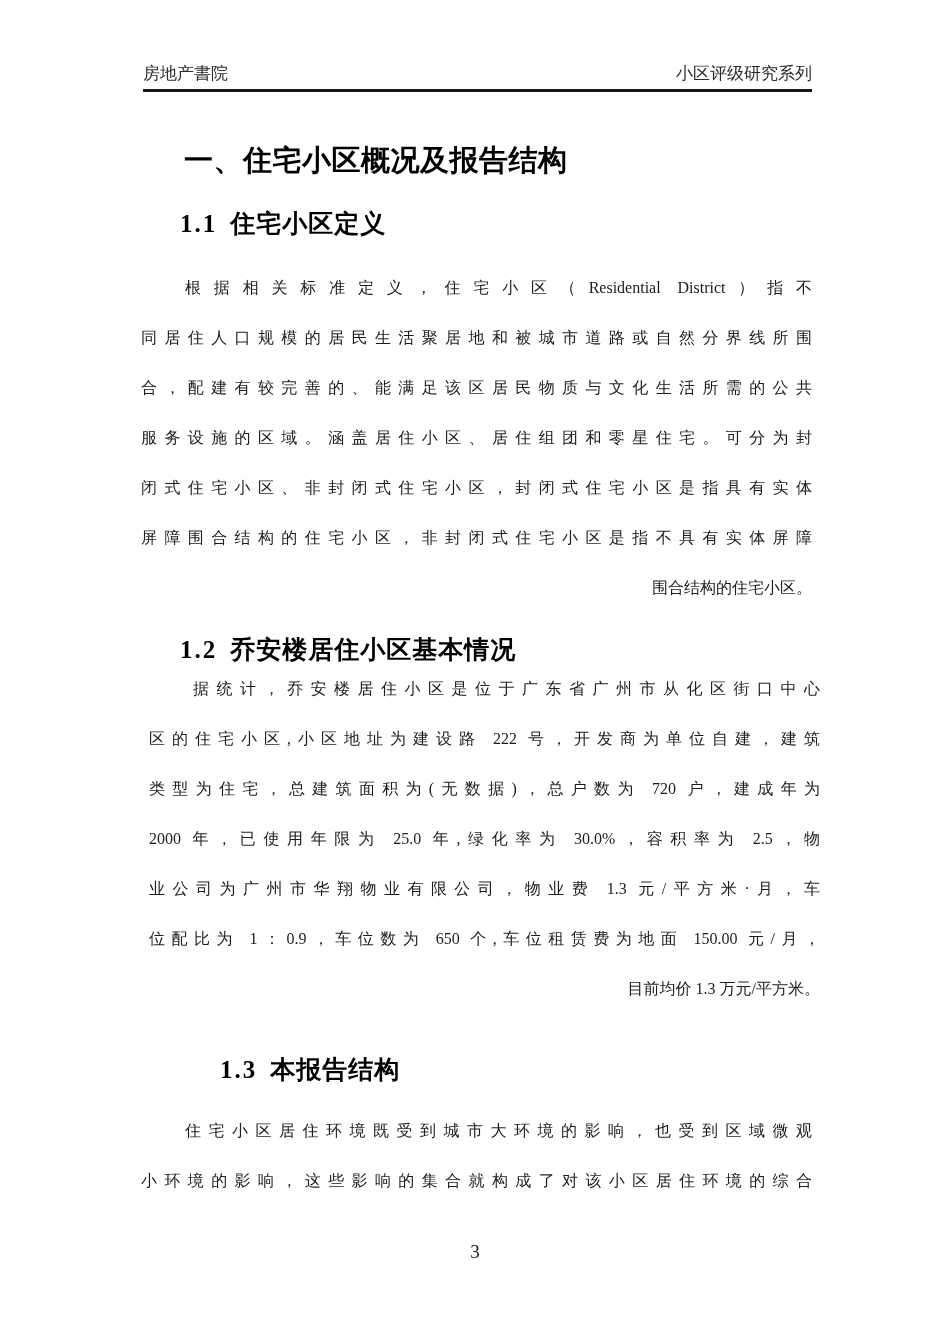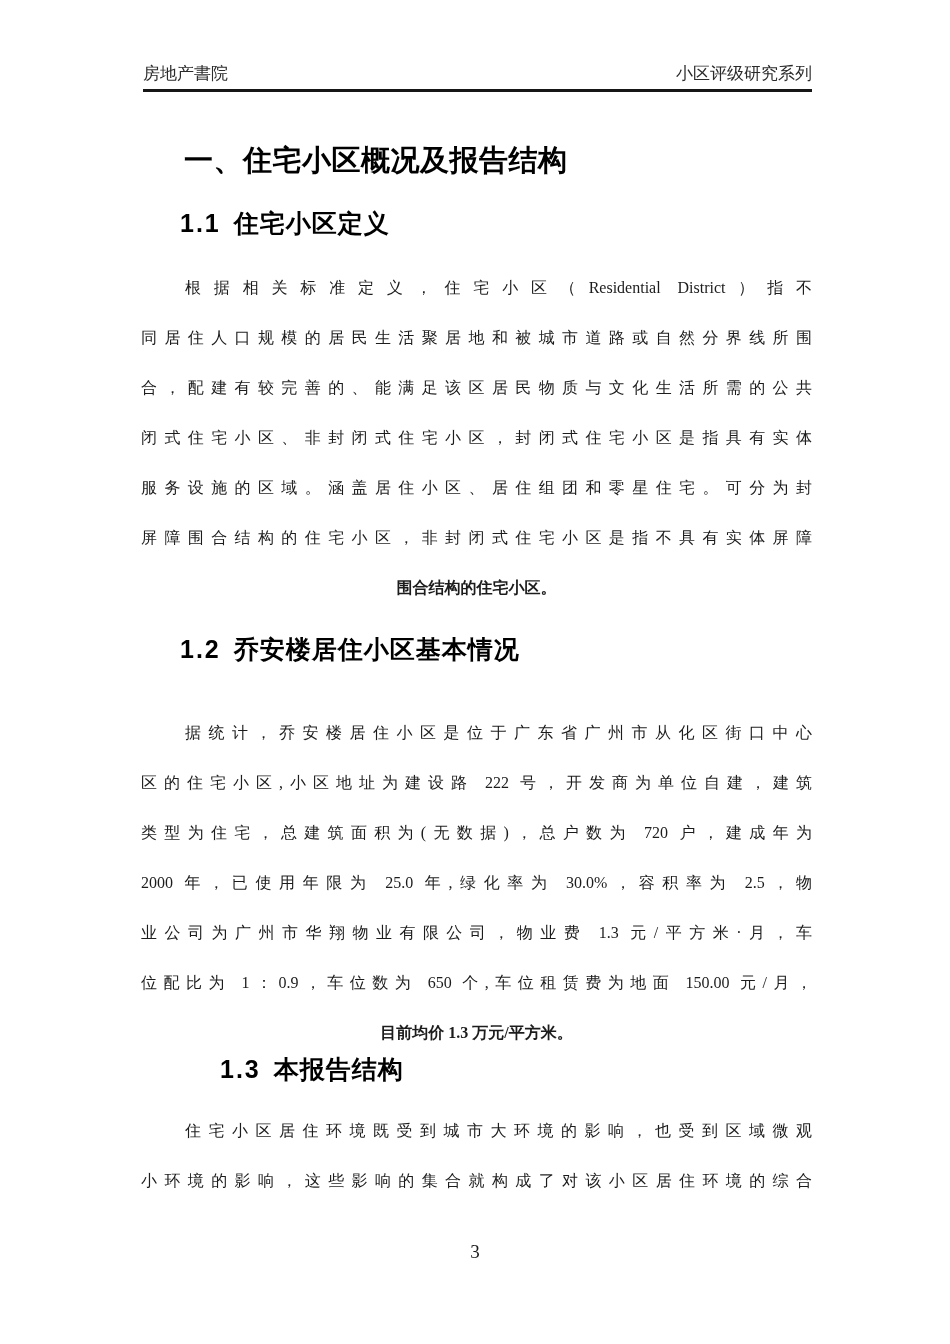--- a/index.html
+++ b/index.html
@@ -48,21 +48,21 @@
   }
   .sec-heading {
     position: absolute;
     left: 180px;
     font-size: 25px;
     font-weight: 700;
     line-height: 1.2;
     color: #000000;
   }
   .sec-heading .h-num {
-    font-family: Liberation Sans, sans-serif;
+    font-family: Liberation Serif, serif;
     margin-right: 13px;
     letter-spacing: 2px;
   }
   .sec-heading .h-text {
     font-family: "Liberation Sans", sans-serif;
     letter-spacing: 1px;
   }
   #heading-1 { top: 208px; }
   #heading-2 { top: 634px; }
   #heading-3 { top: 1054px; margin-left: 40px; }
@@ -70,32 +70,31 @@
   
   .para {
     position: absolute;
     left: 141px;
     width: 671px;
     font-size: 16px;
     line-height: 50px;
     color: #1c1c1c;
   }
   #para-1 { top: 263px; }
-  #para-2 { top: 708px; }
+  #para-2 { top: 664px; margin-left: 8px; }
   #para-3 { top: 1106px; }
 
   .line {
     text-align: justify;
     text-align-last: justify;
   }
   .line.indent { text-indent: 44px; }
   .line.last {
-    text-align: center;
+    text-align: right;
     text-align-last: auto;
-    font-weight: bold;
   }
 
   
   .page-number {
     position: absolute;
     left: 0;
     top: 1241px;
     width: 100%;
     text-align: center;
     font-size: 19px;
@@ -114,22 +113,22 @@
 
   <div class="doc-title">一、住宅小区概况及报告结构</div>
 
   <div class="sec-heading" id="heading-1">
     <span class="h-num">1.1</span><span class="h-text">住宅小区定义</span>
   </div>
   <div class="para" id="para-1">
     <div class="line indent">根据相关标准定义，住宅小区（Residential District）指不</div>
     <div class="line">同居住人口规模的居民生活聚居地和被城市道路或自然分界线所围</div>
     <div class="line">合，配建有较完善的、能满足该区居民物质与文化生活所需的公共</div>
+    <div class="line">服务设施的区域。涵盖居住小区、居住组团和零星住宅。可分为封</div>
     <div class="line">闭式住宅小区、非封闭式住宅小区，封闭式住宅小区是指具有实体</div>
-    <div class="line">服务设施的区域。涵盖居住小区、居住组团和零星住宅。可分为封</div>
     <div class="line">屏障围合结构的住宅小区，非封闭式住宅小区是指不具有实体屏障</div>
     <div class="line last">围合结构的住宅小区。</div>
   </div>
 
   <div class="sec-heading" id="heading-2">
     <span class="h-num">1.2</span><span class="h-text">乔安楼居住小区基本情况</span>
   </div>
   <div class="para" id="para-2">
     <div class="line indent">据统计，乔安楼居住小区是位于广东省广州市从化区街口中心</div>
     <div class="line">区的住宅小区,小区地址为建设路 222 号，开发商为单位自建，建筑</div>

